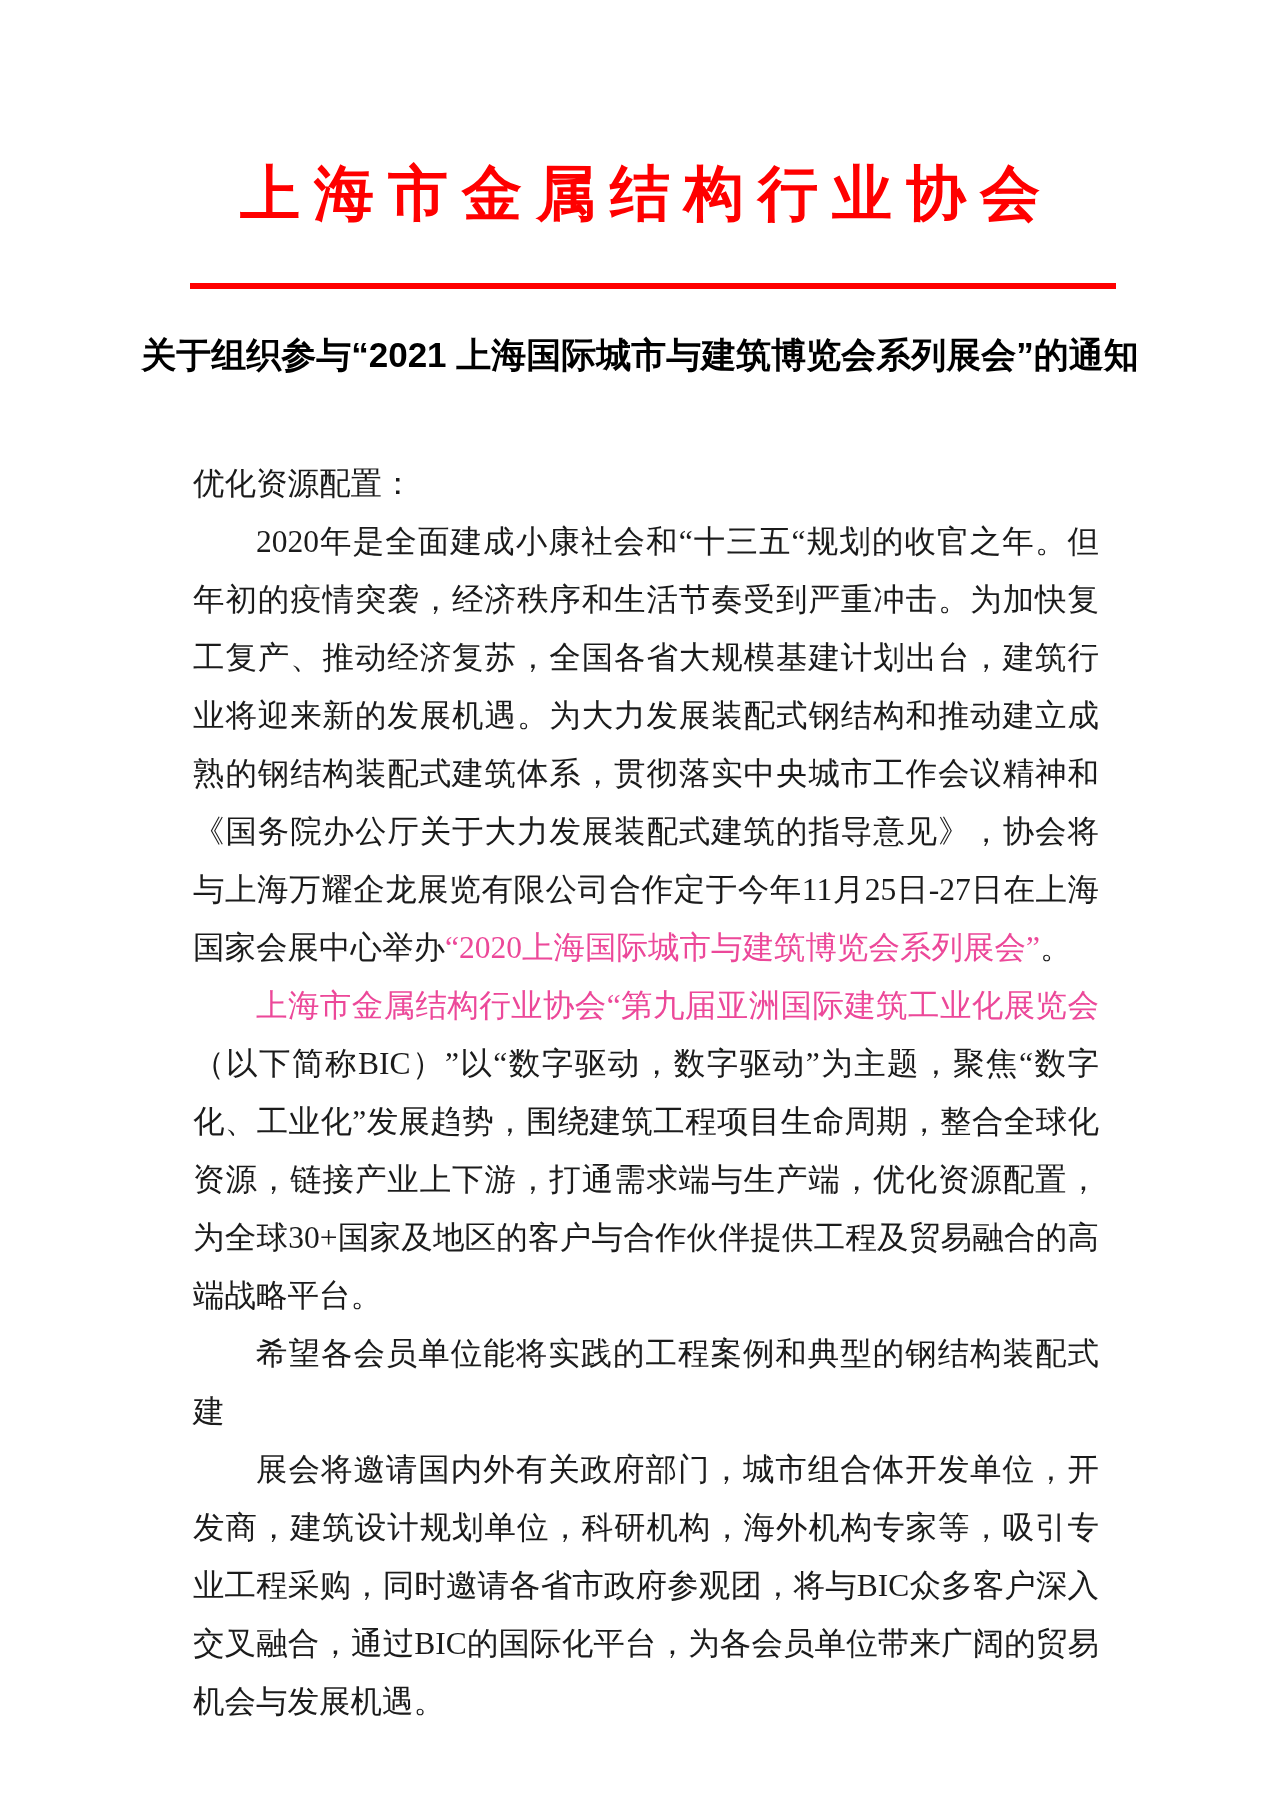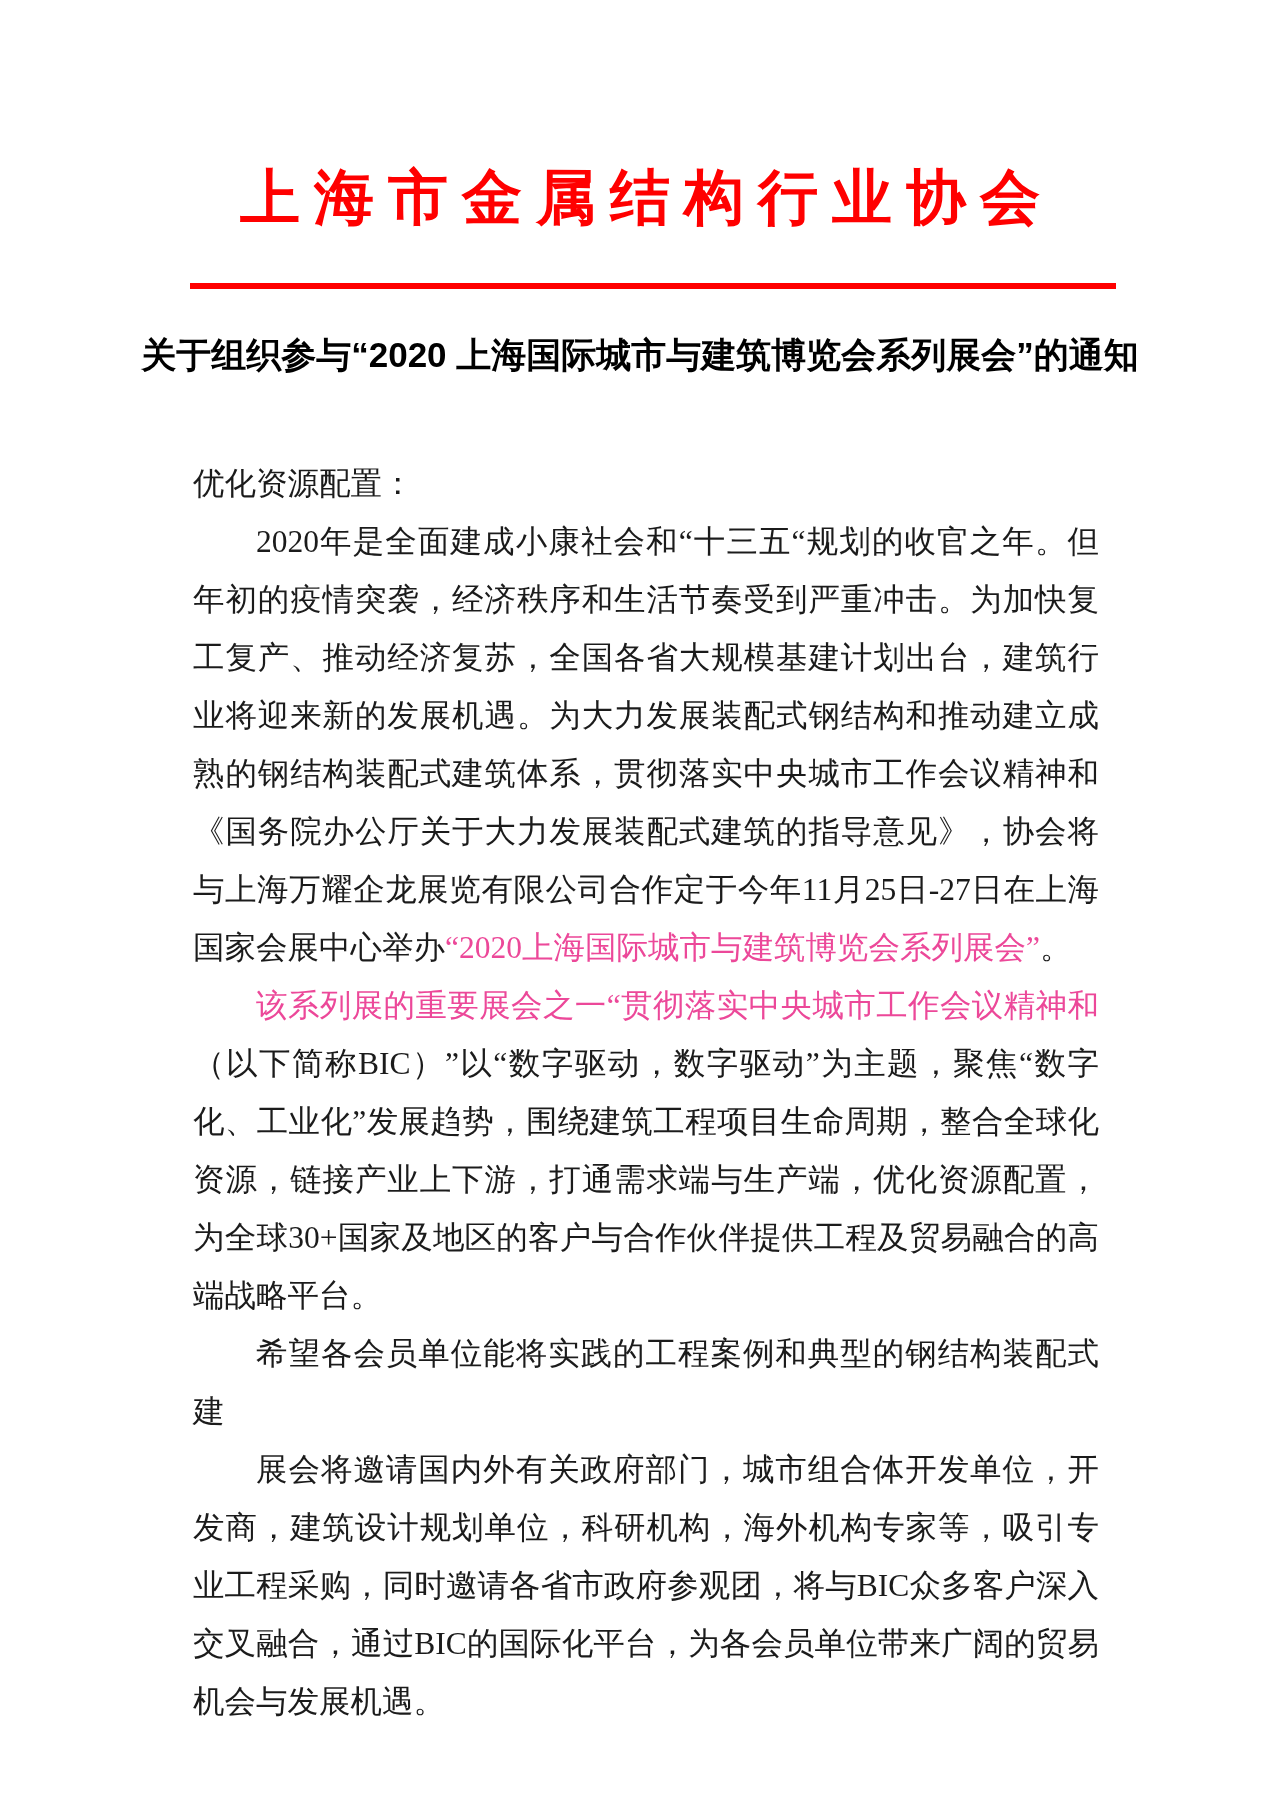--- a/index.html
+++ b/index.html
@@ -15,21 +15,21 @@
     inset: 0;
     background: #ffffff;
   }
   .org-title {
     position: absolute;
     top: 168px;
     left: 0;
     width: 1280px;
     margin: 0;
     text-align: center;
-    font-family: Liberation Serif, serif;
+    font-family: Liberation Mono, monospace;
     font-weight: 700;
     font-size: 60px;
     line-height: 60px;
     letter-spacing: 14px;
     text-indent: 14px;
     color: #ff0000;
     white-space: nowrap;
   }
   .red-rule {
     position: absolute;
@@ -79,29 +79,29 @@
 </style>
 </head>
 <body>
 
 <div class="page">
 
   <h1 class="org-title">上海市金属结构行业协会</h1>
 
   <div class="red-rule"></div>
 
-  <h2 class="notice-title">关于组织参与“2020 上海国际城市与建筑博览会系列展会”的通知</h2>
+  <h2 class="notice-title">关于组织参与“2021 上海国际城市与建筑博览会系列展会”的通知</h2>
 
   <div class="content">
 
     <p class="salutation">优化资源配置：</p>
 
     <p><span>2020年是全面建成小康社会和“十三五“规划的收官之年。但年初的疫情突袭，经济秩序和生活节奏受到严重冲击。为加快复工复产、推动经济复苏，全国各省大规模基建计划出台，建筑行业将迎来新的发展机遇。为大力发展装配式钢结构和推动建立成熟的钢结构装配式建筑体系，贯彻落实中央城市工作会议精神和《国务院办公厅关于大力发展装配式建筑的指导意见》，协会将与上海万耀企龙展览有限公司合作定于今年11月25日-27日在上海国家会展中心举办</span><b>“2020上海国际城市与建筑博览会系列展会”</b><span>。</span></p>
 
-    <p><b>该系列展的重要展会之一“贯彻落实中央城市工作会议精神和</b><span>（以下简称BIC）”以“数字驱动，数字驱动”为主题，聚焦“数字化、工业化”发展趋势，围绕建筑工程项目生命周期，整合全球化资源，链接产业上下游，打通需求端与生产端，优化资源配置，为全球30+国家及地区的客户与合作伙伴提供工程及贸易融合的高端战略平台。</span></p>
+    <p><b>上海市金属结构行业协会“第九届亚洲国际建筑工业化展览会</b><span>（以下简称BIC）”以“数字驱动，数字驱动”为主题，聚焦“数字化、工业化”发展趋势，围绕建筑工程项目生命周期，整合全球化资源，链接产业上下游，打通需求端与生产端，优化资源配置，为全球30+国家及地区的客户与合作伙伴提供工程及贸易融合的高端战略平台。</span></p>
 
     <p><span>希望各会员单位能将实践的工程案例和典型的钢结构装配式建</span></p>
 
     <p><span>展会将邀请国内外有关政府部门，城市组合体开发单位，开发商，建筑设计规划单位，科研机构，海外机构专家等，吸引专业工程采购，同时邀请各省市政府参观团，将与BIC众多客户深入交叉融合，通过BIC的国际化平台，为各会员单位带来广阔的贸易机会与发展机遇。</span></p>
 
   </div>
 
 </div>
 
 </body></html>

